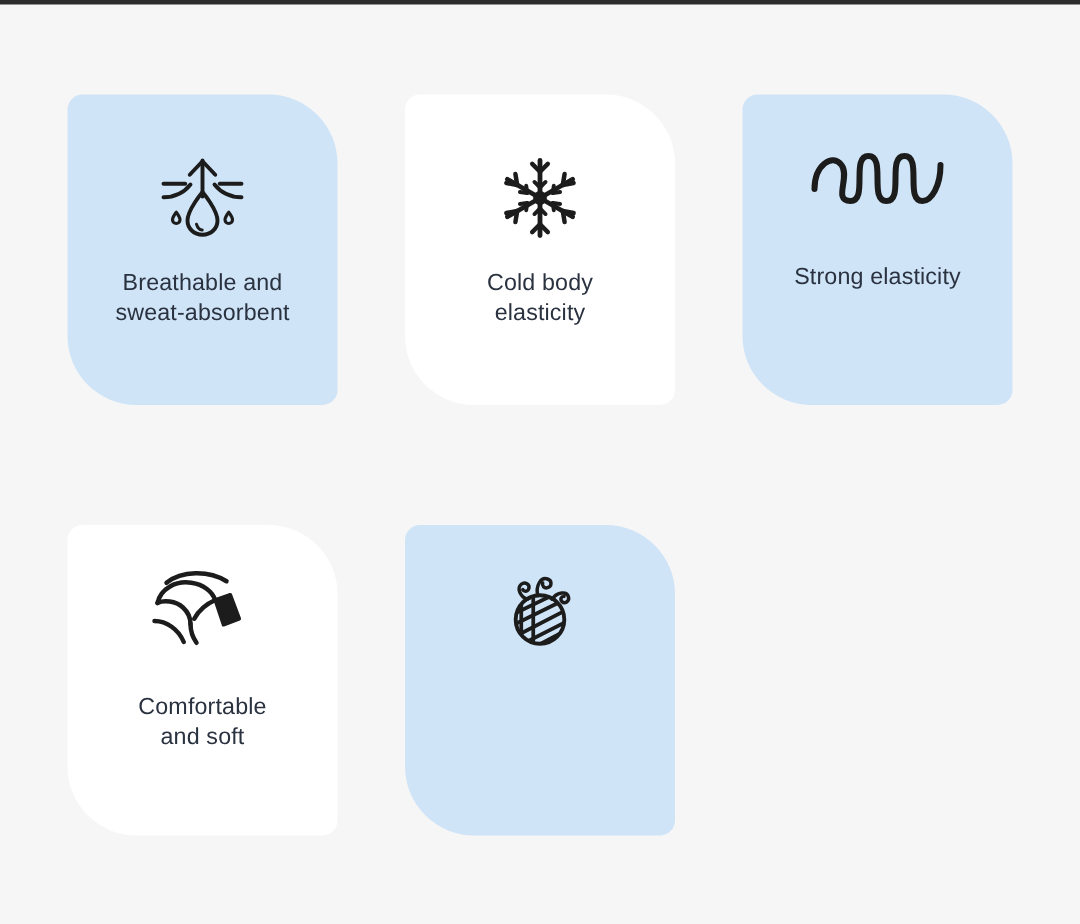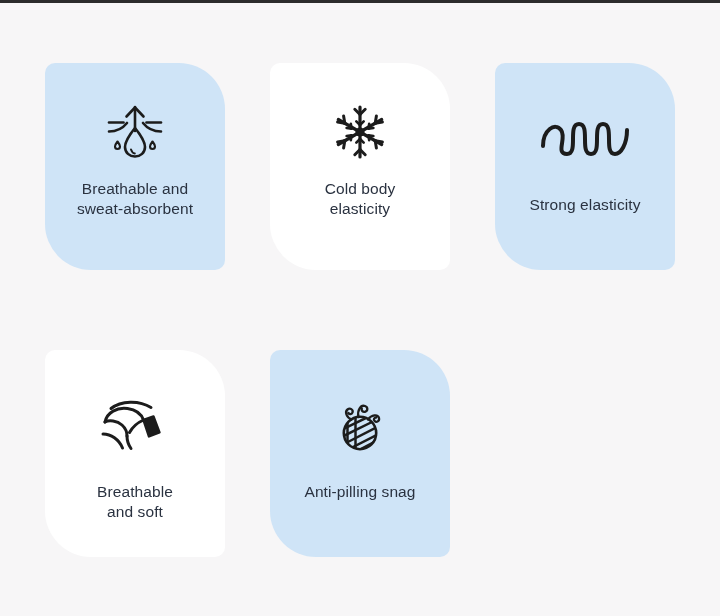--- a/index.html
+++ b/index.html
@@ -77,21 +77,21 @@
     color: #2a3240;
     letter-spacing: 0.1px;
     font-weight: 400;
     white-space: pre-line;
   }
   
   .row2 .card-icon {
     margin-bottom: 26px;
   }
   .row2 {
-    padding-top: 44px;
+    padding-top: 24px;
   }
 </style>
 </head>
 <body>
 
 <div id="top-bar"></div>
 
 <div id="feature-grid">
 
   <div class="feature-card tint">
@@ -179,21 +179,21 @@
       <svg width="76" height="58" viewBox="0 0 76 58" fill="none" stroke="#1c1c1c" stroke-width="3" stroke-linecap="round" stroke-linejoin="round">
         <path d="M14 12.5 C24 4.5, 42 4, 54 11.5"></path>
         <path d="M8 26 C10 16.5, 20 11, 30.5 12.5 C39 13.7, 44.5 18.5, 46.5 24"></path>
         <path d="M46.5 24 C42 26, 36 30, 32.5 36.5"></path>
         <path d="M8 26 C12 24, 20 24.5, 25 29 C28.5 32.2, 30 36, 30 40"></path>
         <path d="M6 38 C14 38, 22 43.5, 25.5 52"></path>
         <path d="M30 40 C30 44.5, 31.5 49, 34 52.5"></path>
         <path d="M46.5 24 L56.5 20.5 L62.5 36.5 L52 40.5 Z" fill="#1c1c1c" stroke="#1c1c1c" stroke-width="2.4"></path>
       </svg>
     </div>
-    <div class="card-label">Breathable
+    <div class="card-label">Comfortable
 and soft</div>
   </div>
 
   <div class="feature-card tint row2">
     <div class="card-icon">
       <svg width="60" height="60" viewBox="0 0 60 60" fill="none" stroke="#1c1c1c" stroke-width="2.6" stroke-linecap="round" stroke-linejoin="round">
         <defs>
           <clipPath id="yarnclip">
             <circle cx="30" cy="38" r="16.2"></circle>
           </clipPath>
@@ -208,16 +208,15 @@
           <path d="M27 56 L46 46"></path>
           <path d="M36 56.5 L44 52"></path>
           <path d="M17.5 25 L17.5 52"></path>
           <path d="M25.5 21.5 L25.5 55"></path>
         </g>
         <path d="M21.5 24.5 C16.5 22.5, 14.5 17, 17.5 14.5 C20 12.5, 23.5 14.5, 22.5 17.5 C21.8 19.6, 19.2 19.6, 18.5 18" stroke-width="2.3"></path>
         <path d="M28.5 22 C27 15.5, 30.5 9.5, 35 11 C38.2 12, 38 16, 35 16.8 C32.8 17.4, 31.2 15.5, 31.8 13.6" stroke-width="2.3"></path>
         <path d="M38 24.5 C41.5 19.5, 48 19, 49 23 C49.7 26, 46.5 28, 44.6 26 C43.2 24.5, 44.2 22.4, 46 22.6" stroke-width="2.3"></path>
       </svg>
     </div>
-    <div class="card-label">Anti-pilling snag</div>
   </div>
 
 </div>
 
 </body></html>

